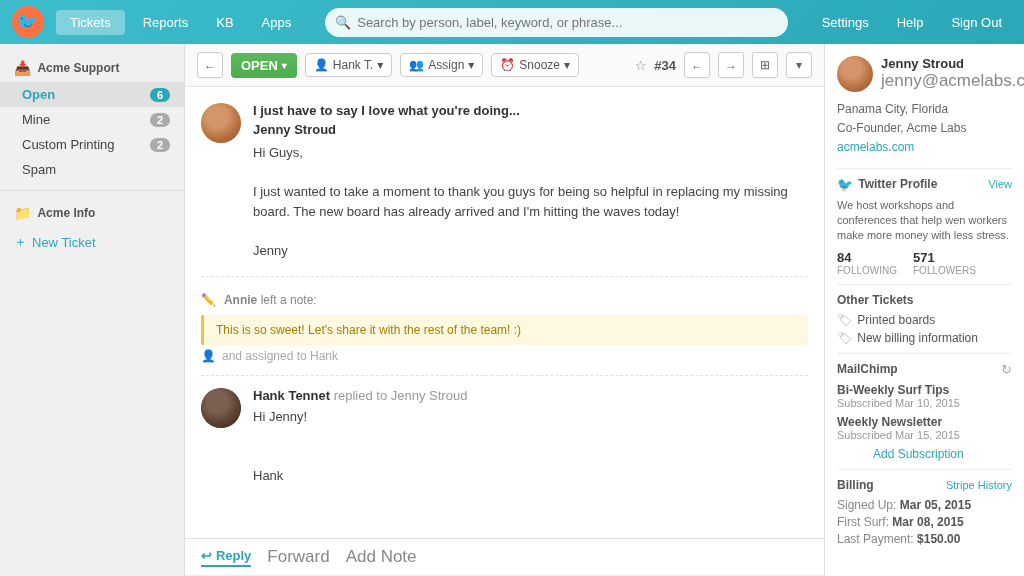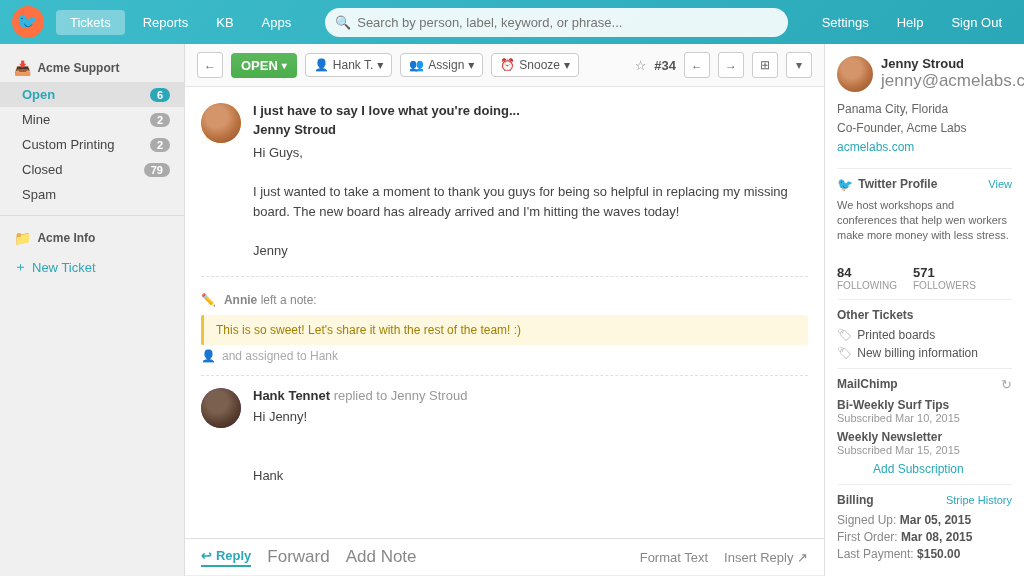--- a/index.html
+++ b/index.html
@@ -319,21 +319,21 @@
     .contact-details a { color: #2aa8b8; text-decoration: none; }
     .section-divider { border: none; border-top: 1px solid #eee; margin: 8px 0; }
     .section-header {
       display: flex;
       align-items: center;
       justify-content: space-between;
       margin-bottom: 6px;
     }
     .section-title { font-weight: 700; font-size: 12px; color: #555; }
     .section-link { color: #2aa8b8; font-size: 11px; cursor: pointer; }
-    .twitter-bio { font-size: 11px; color: #666; line-height: 1.4; margin-bottom: 21px; }
+    .twitter-bio { font-size: 11px; color: #666; line-height: 1.4; margin-bottom: 6px; }
     .twitter-stats { display: flex; gap: 16px; margin-bottom: 8px; }
     .twitter-stat .number { font-weight: 700; font-size: 13px; color: #333; }
     .twitter-stat .label { font-size: 10px; color: #999; text-transform: uppercase; }
     .other-tickets-list { font-size: 12px; }
     .ticket-item { display: flex; align-items: center; gap: 5px; color: #555; margin-bottom: 4px; cursor: pointer; }
     .ticket-tag { color: #aaa; }
     .mailchimp-header { display: flex; align-items: center; justify-content: space-between; margin-bottom: 6px; }
     .mailchimp-item { margin-bottom: 6px; }
     .mailchimp-name { font-size: 12px; font-weight: 600; color: #555; }
     .mailchimp-date { font-size: 11px; color: #999; }
@@ -384,24 +384,20 @@
       <span>Open</span>
       <span class="badge">6</span>
     </div>
     <div class="sidebar-item">
       <span>Mine</span>
       <span class="badge gray">2</span>
     </div>
     <div class="sidebar-item">
       <span>Custom Printing</span>
       <span class="badge gray">2</span>
-    </div>
-    <div class="sidebar-item">
-      <span>Closed</span>
-      <span class="badge gray">79</span>
     </div>
     <div class="sidebar-item">
       <span>Spam</span>
     </div>
     <hr class="section-divider" style="margin:8px 0; border-color:#ddd;">
     <div class="sidebar-section-title">
       <span class="icon">📁</span>
       <span>Acme Info</span>
     </div>
     <div class="sidebar-add-ticket">
@@ -502,27 +498,20 @@
     </div>
 
     <div class="reply-box">
       <div class="reply-tabs">
         <div class="reply-tab">
           <span>↩</span>
           <span>Reply</span>
         </div>
         <div class="reply-tab-inactive">Forward</div>
         <div class="reply-tab-inactive">Add Note</div>
-        <div class="reply-right-actions">
-          <span>Format Text</span>
-          <span>
-            <span>Insert Reply</span>
-            <span>↗</span>
-          </span>
-        </div>
       </div>
     </div>
 
   </div>
 
   <div class="right-panel">
     <div class="contact-header">
       <div class="contact-avatar"></div>
       <div class="contact-info">
         <div class="contact-name">Jenny Stroud</div>
@@ -592,21 +581,21 @@
 
     <div class="billing-header">
       <span class="section-title">Billing</span>
       <span class="section-link">Stripe History</span>
     </div>
     <div class="billing-row">
       <span>Signed Up:</span>
       <strong>Mar 05, 2015</strong>
     </div>
     <div class="billing-row">
-      <span>First Order:</span>
+      <span>First Surf:</span>
       <strong>Mar 08, 2015</strong>
     </div>
     <div class="billing-row">
       <span>Last Payment:</span>
       <strong>$150.00</strong>
     </div>
   </div>
 
 </div>
 

